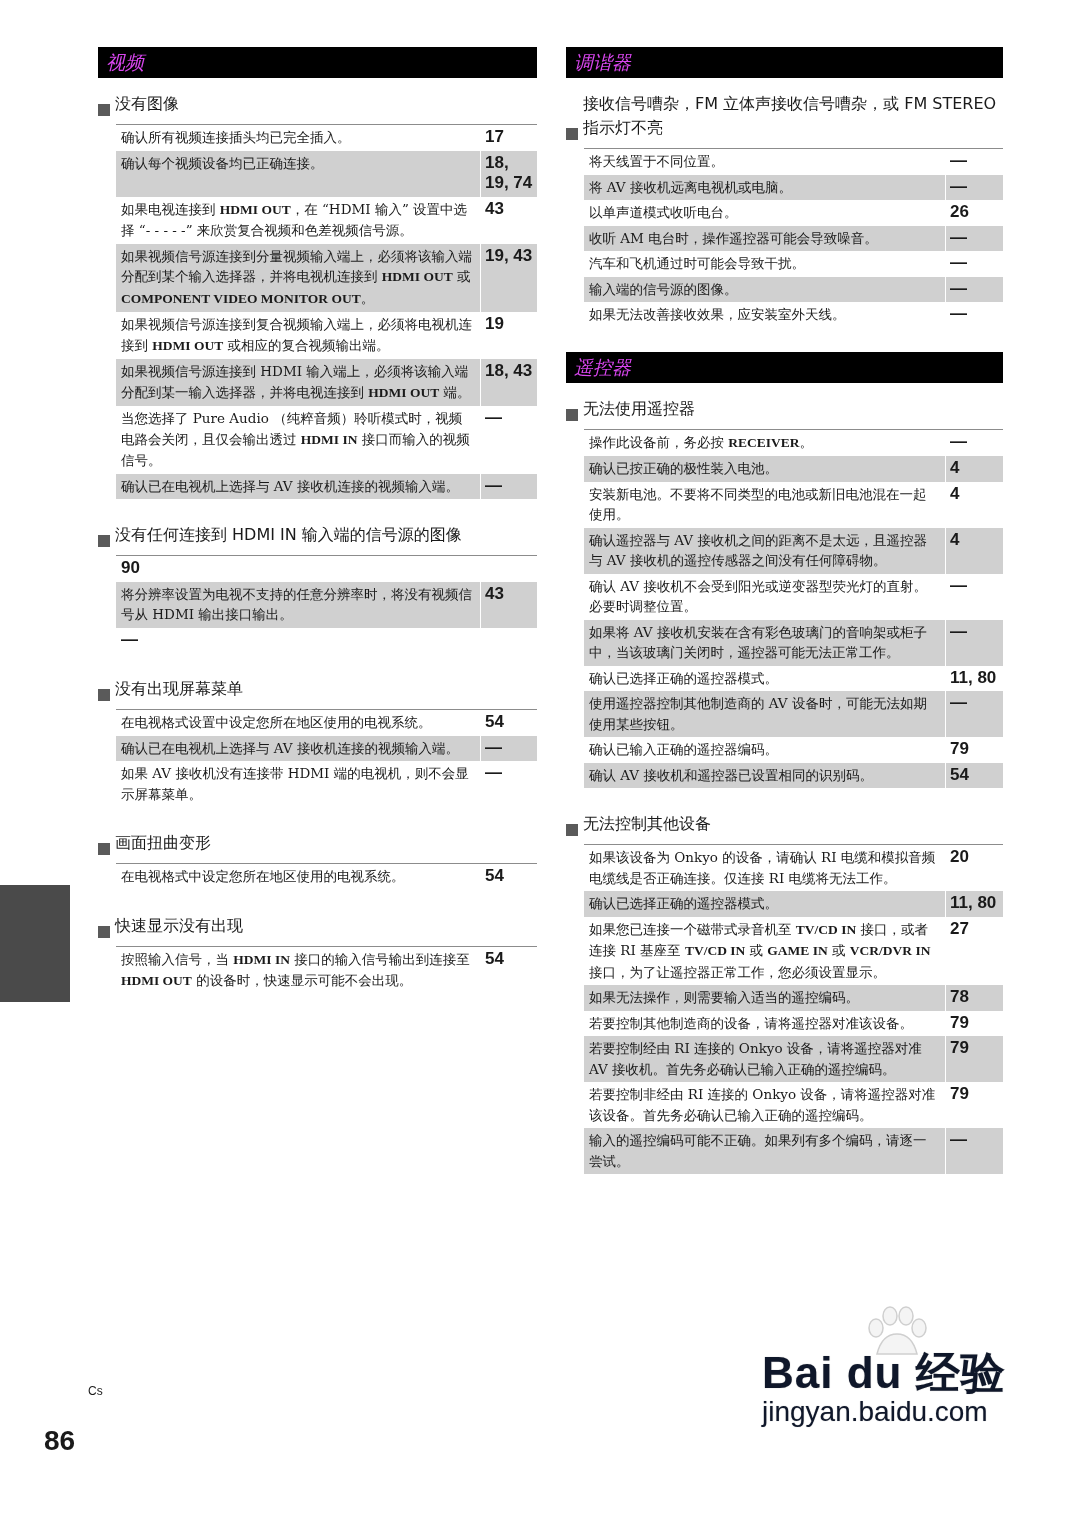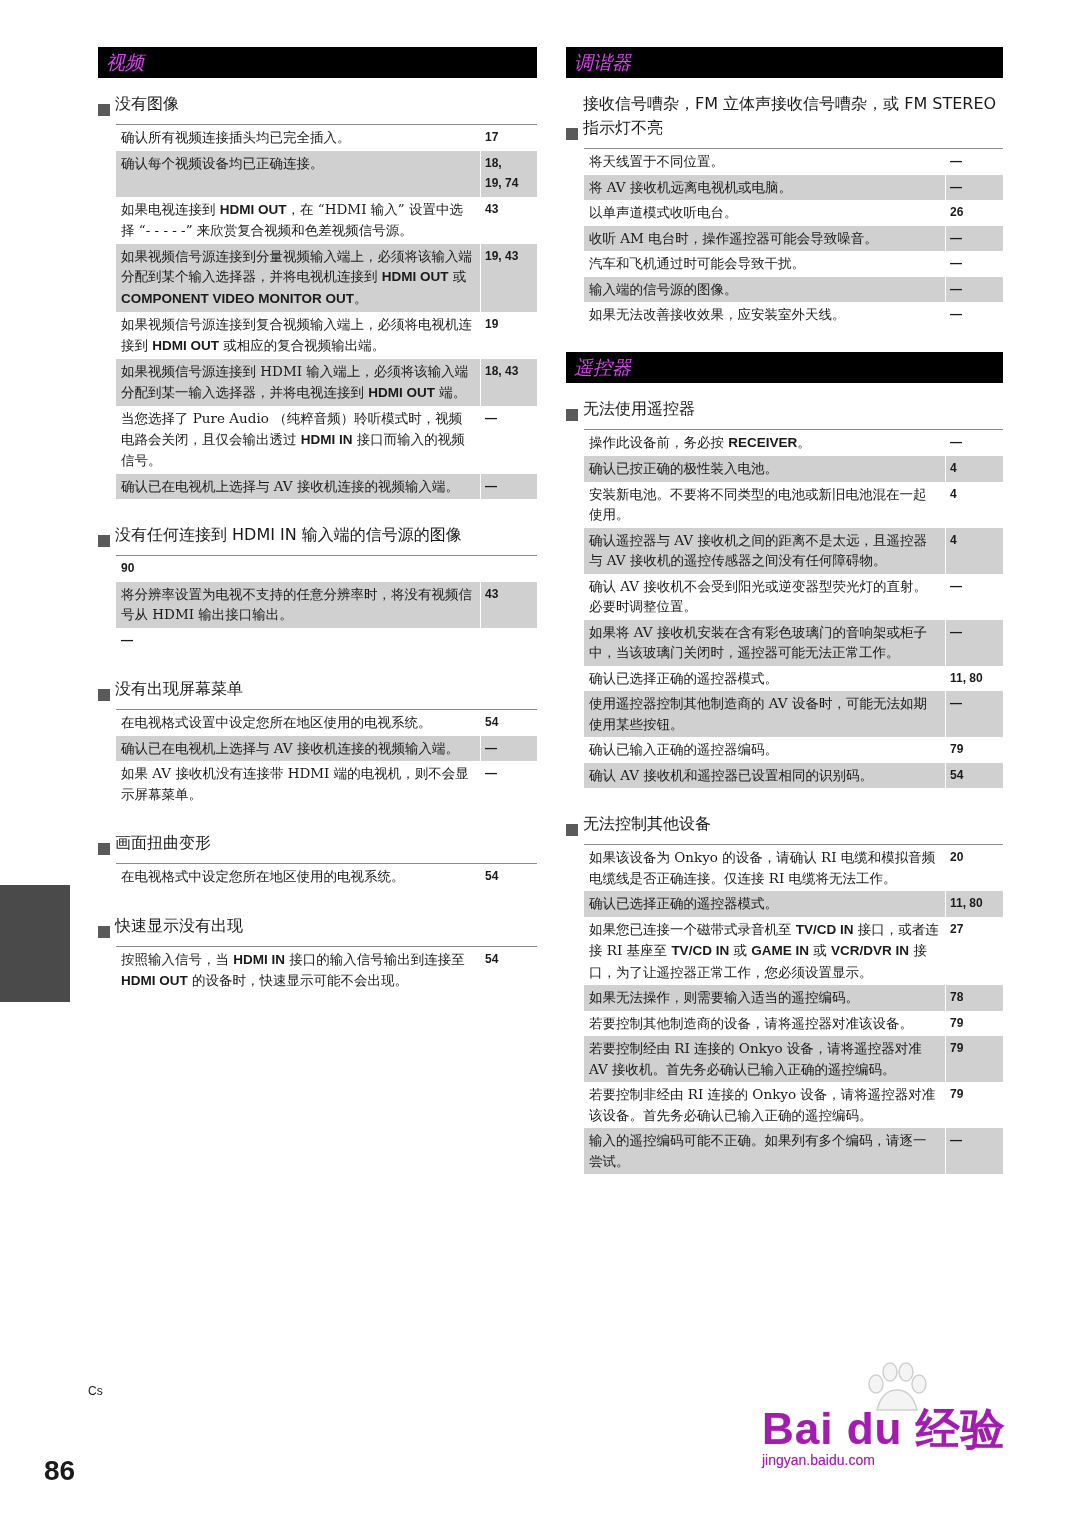--- a/index.html
+++ b/index.html
@@ -27,43 +27,43 @@
       margin-top: 6px; margin-right: 5px; flex: none;
     }
     .sub-head .txt { flex: 1; }
     .table { margin-left: 18px; border-top: 1.5px solid #8c8c8c; }
     .row { display: flex; font-size: 13.5px; line-height: 20.5px; }
     .row.shade { background: #d0d0d0; }
     .row .desc { flex: 1; padding: 2px 6px 3px 5px; }
     .row .ref {
       width: 52px; flex: none; padding: 2px 0 3px 4px;
       font-family: "Liberation Sans", "DejaVu Sans", sans-serif;
-      font-weight: bold; font-size: 12px; border-left: 1.5px solid #ffffff;
+      font-weight: bold; font-size: 17px; border-left: 1.5px solid #ffffff;
     }
     .col-right .row .ref { width: 53px; }
-    .b { font-family: Liberation Sans, sans-serif; font-weight: bold; }
+    .b { font-family: Liberation Serif, serif; font-weight: bold; }
     .gap { height: 10px; }
     .side-tab {
       position: absolute; left: 0; top: 885px; width: 70px; height: 117px; background: #4a4a4a;
     }
     .page-lang {
       position: absolute; left: 48px; top: 1384px;
       font-family: "Liberation Sans", "DejaVu Sans", sans-serif; font-size: 12px; margin-left: 40px;
     }
     .page-num {
-      position: absolute; left: 44px; top: 1455px;
+      position: absolute; left: 44px; top: 1425px;
       font-family: "Liberation Sans", "DejaVu Sans", sans-serif; font-weight: bold; font-size: 28px;
     }
     .watermark {
-      position: absolute; left: 762px; top: 1360px; width: 260px; height: 120px;
-      color: #a21caf; font-family: "Liberation Sans", "DejaVu Sans", sans-serif;
+      position: absolute; left: 762px; top: 1304px; width: 260px; height: 120px;
+      color: #0f172a; font-family: "Liberation Sans", "DejaVu Sans", sans-serif;
       text-shadow: 0 0 1px #cfcfcf, 0 0 1px #cfcfcf;
     }
     .watermark .wm-brand { font-size: 44px; font-weight: bold; position: absolute; top: 40px; left: 0; letter-spacing: 1px; }
-    .watermark .wm-url { font-size: 14px; position: absolute; top: 92px; left: 0; }
+    .watermark .wm-url { font-size: 28px; position: absolute; top: 92px; left: 0; }
     .watermark .paw { position: absolute; left: 100px; top: 2px; width: 70px; height: 50px; }
   </style>
 </head>
 <body>
 
 <div class="side-tab"></div>
 
 <div class="col col-left">
   <div class="section-bar">视频</div>
 

